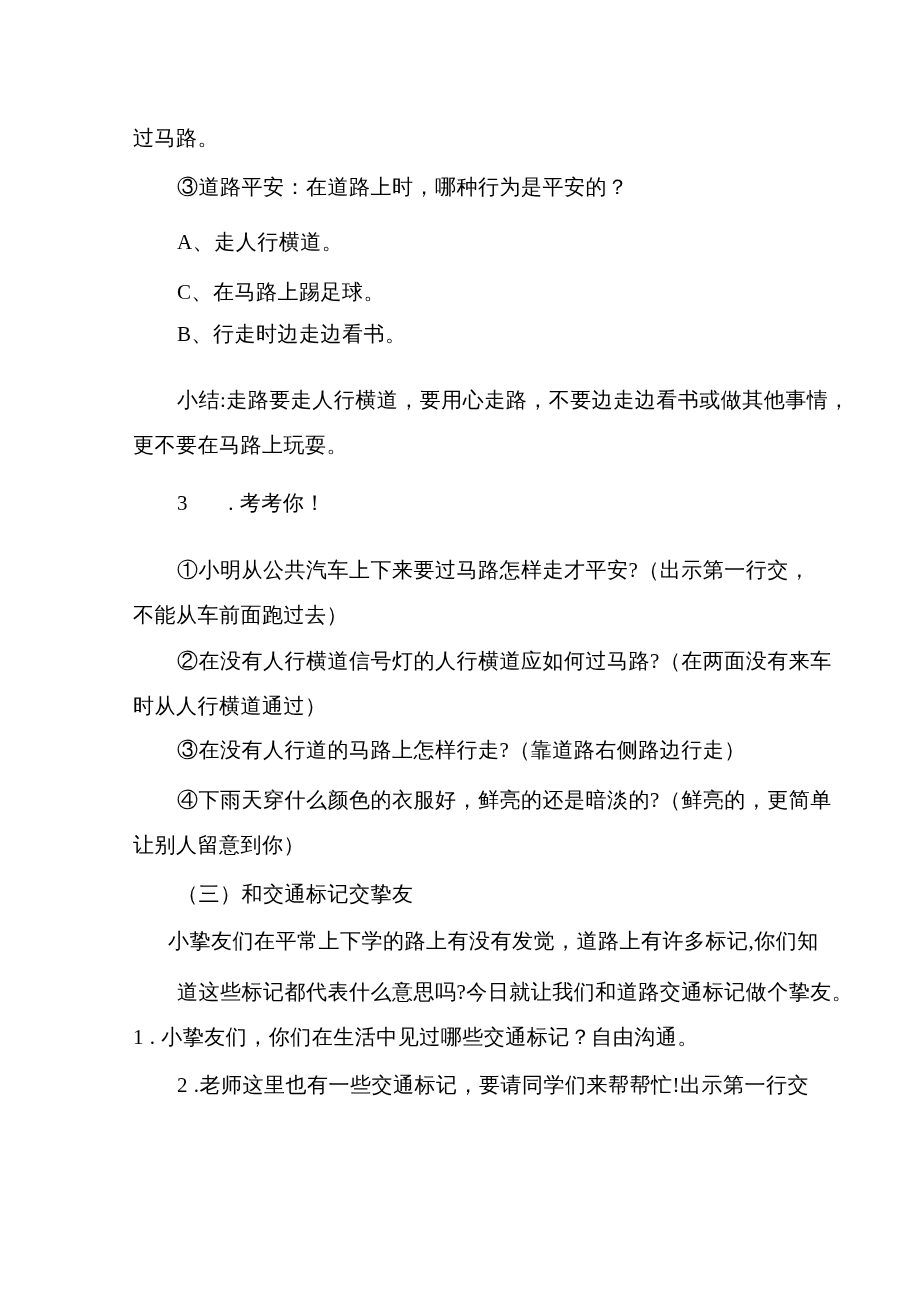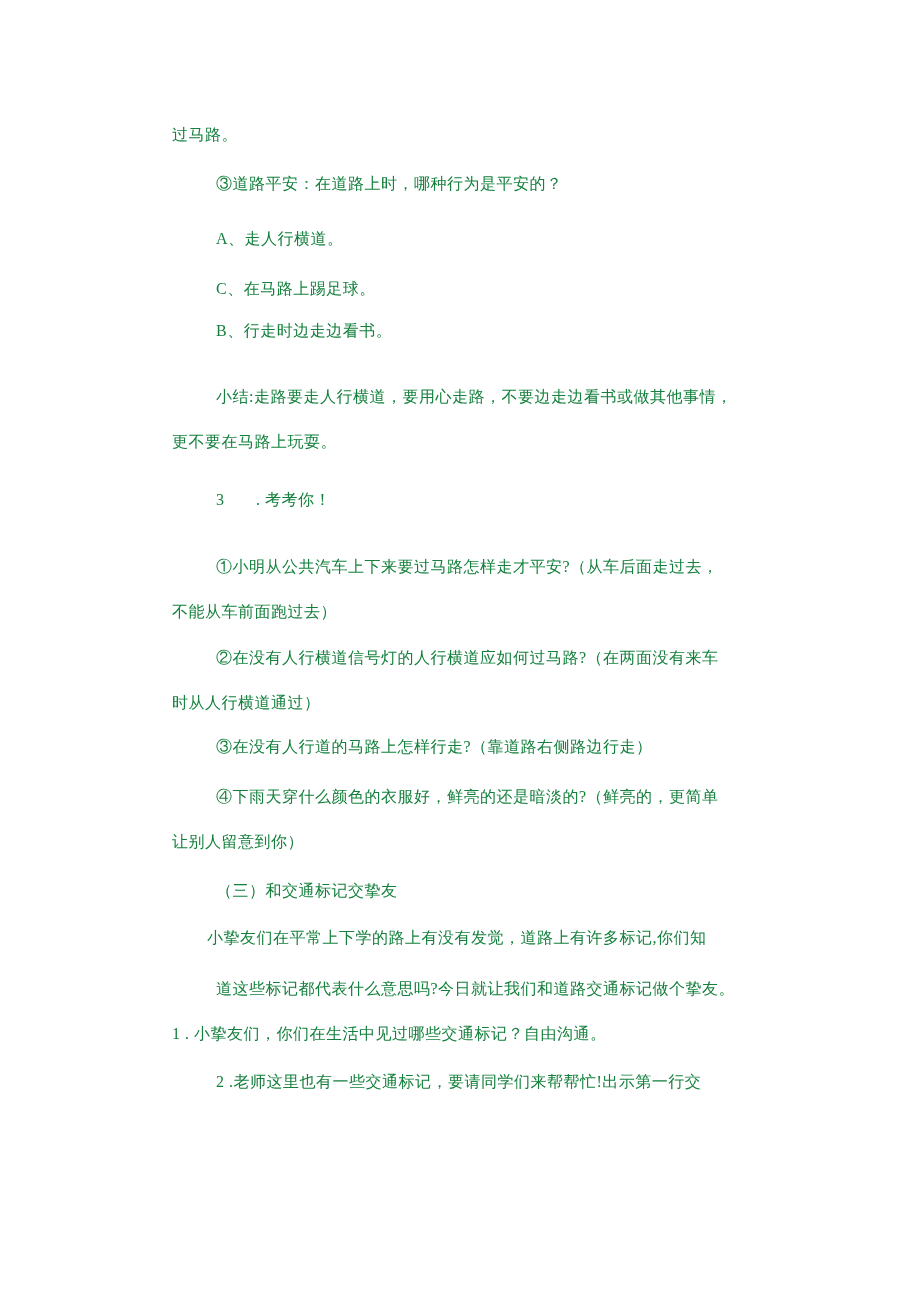--- a/index.html
+++ b/index.html
@@ -10,26 +10,25 @@
   .page {
     position: relative;
     width: 920px;
     height: 1301px;
     background: #ffffff;
     overflow: hidden;
     font-family: "Liberation Serif", "DejaVu Serif", serif;
   }
   .line {
     position: absolute;
-    font-size: 16px;
+    font-size: 21px;
     line-height: 1.15;
-    color: #15803d;
+    color: #000000;
     white-space: pre;
     letter-spacing: 0.5px;
-    margin-left: 39px;
   }
   
   .line:nth-child(1)  { top: 126px;  left: 133px; }
   .line:nth-child(2)  { top: 175px;  left: 177px; }
   .line:nth-child(3)  { top: 230px;  left: 177px; }
   .line:nth-child(4)  { top: 280px;  left: 177px; }
   .line:nth-child(5)  { top: 322px;  left: 177px; }
   .line:nth-child(6)  { top: 388px;  left: 177px; }
   .line:nth-child(7)  { top: 433px;  left: 133px; }
   .line:nth-child(8)  { top: 491px;  left: 177px; }
@@ -52,21 +51,21 @@
 
 <div class="page">
   <div class="line">过马路。</div>
   <div class="line">③道路平安：在道路上时，哪种行为是平安的？</div>
   <div class="line">A、走人行横道。</div>
   <div class="line">C、在马路上踢足球。</div>
   <div class="line">B、行走时边走边看书。</div>
   <div class="line">小结:走路要走人行横道，要用心走路，不要边走边看书或做其他事情，</div>
   <div class="line">更不要在马路上玩耍。</div>
   <div class="line">3       . 考考你！</div>
-  <div class="line">①小明从公共汽车上下来要过马路怎样走才平安?（从车后面走过去，</div>
+  <div class="line">①小明从公共汽车上下来要过马路怎样走才平安?（出示第一行交，</div>
   <div class="line">不能从车前面跑过去）</div>
   <div class="line">②在没有人行横道信号灯的人行横道应如何过马路?（在两面没有来车</div>
   <div class="line">时从人行横道通过）</div>
   <div class="line">③在没有人行道的马路上怎样行走?（靠道路右侧路边行走）</div>
   <div class="line">④下雨天穿什么颜色的衣服好，鲜亮的还是暗淡的?（鲜亮的，更简单</div>
   <div class="line">让别人留意到你）</div>
   <div class="line">（三）和交通标记交挚友</div>
   <div class="line">小挚友们在平常上下学的路上有没有发觉，道路上有许多标记,你们知</div>
   <div class="line">道这些标记都代表什么意思吗?今日就让我们和道路交通标记做个挚友。</div>
   <div class="line">1 . 小挚友们，你们在生活中见过哪些交通标记？自由沟通。</div>

